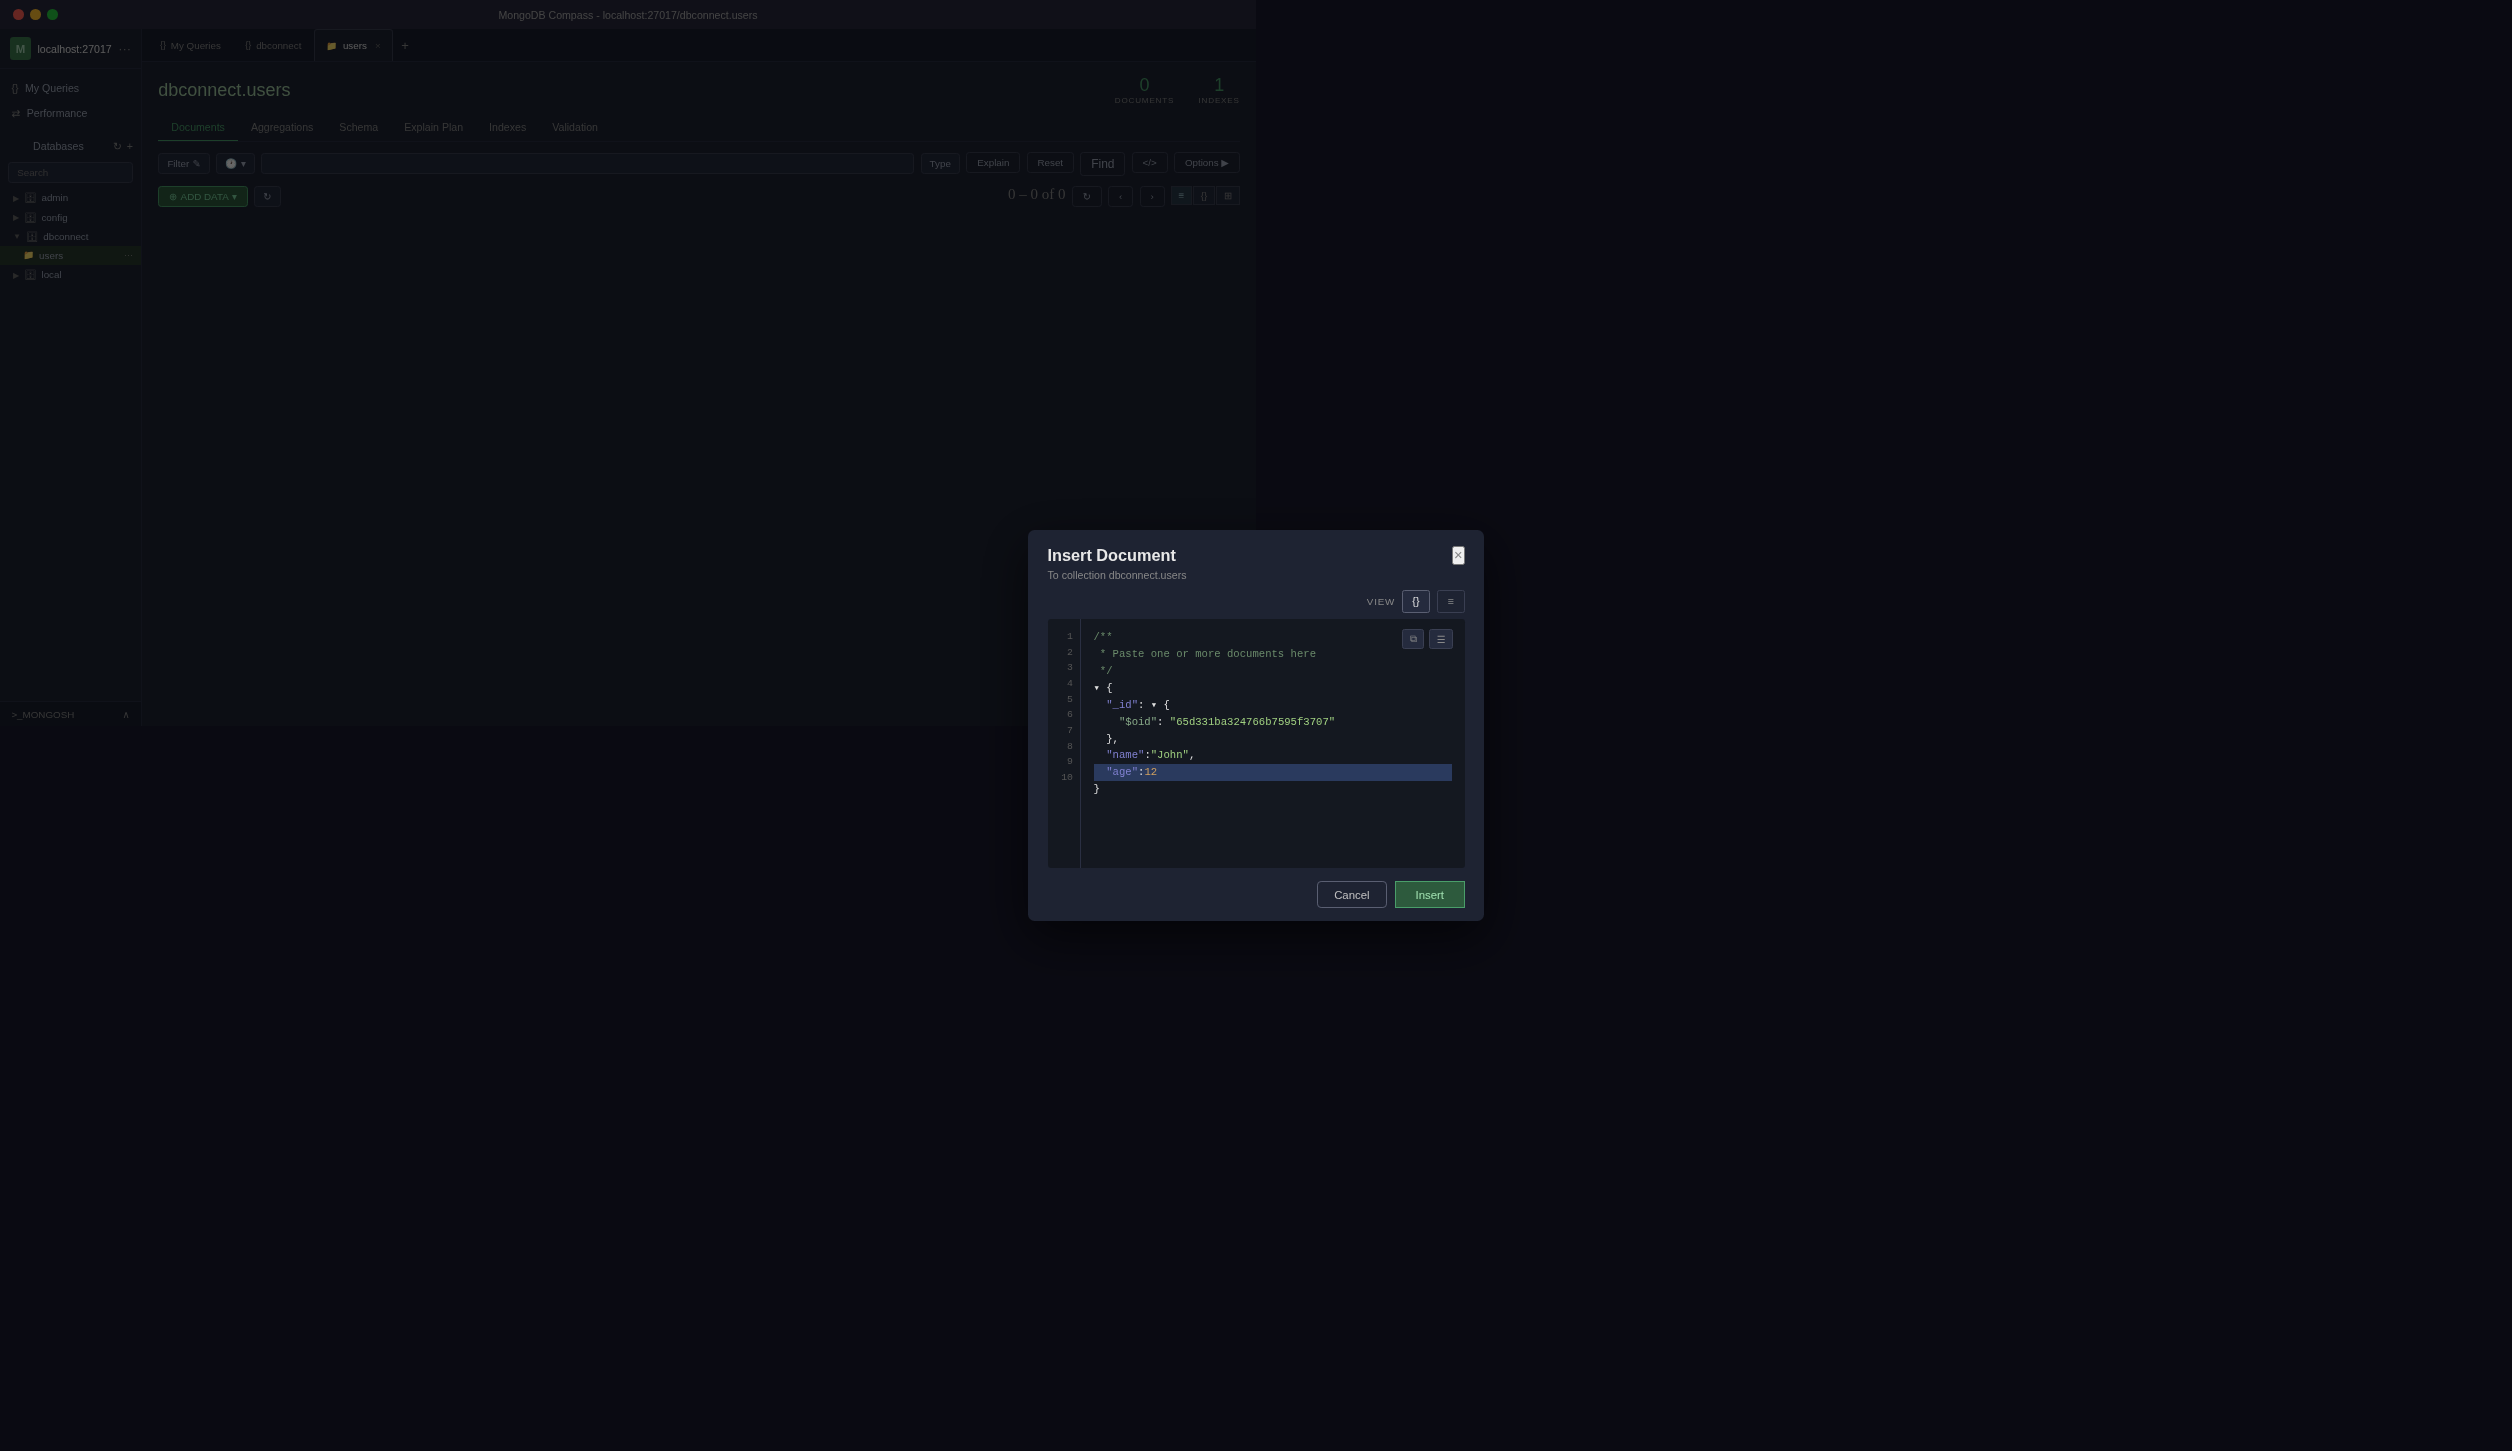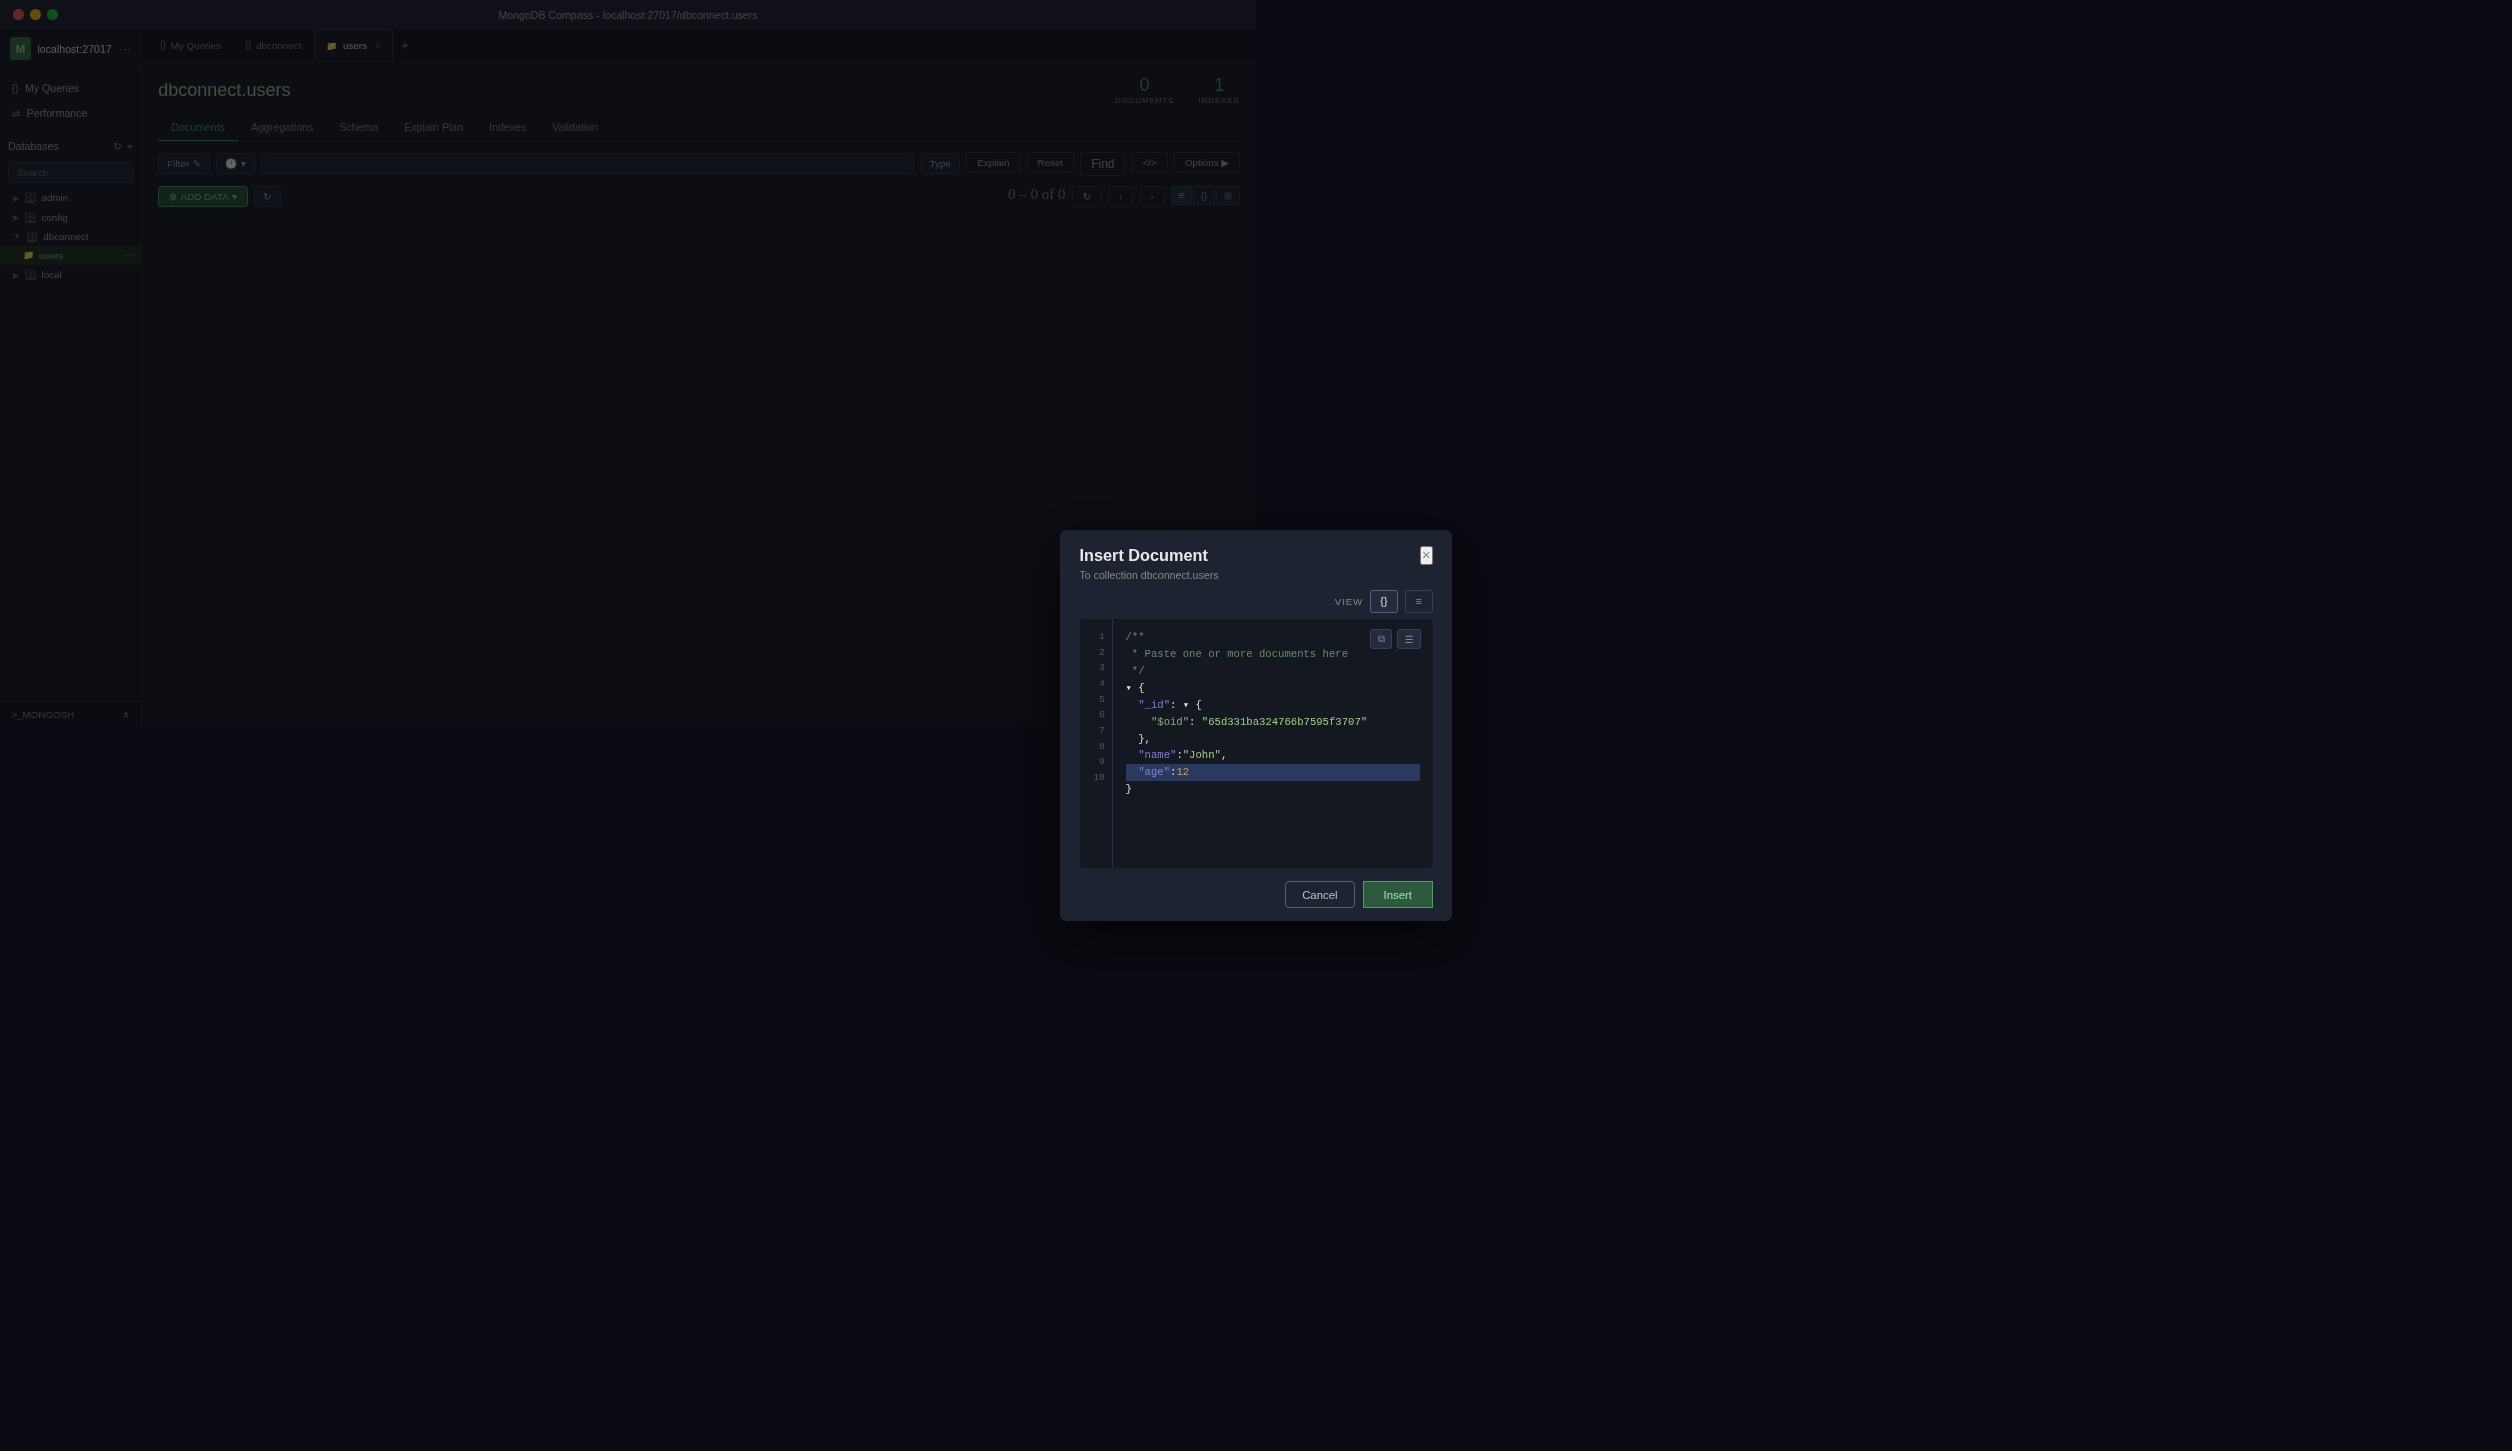--- a/index.html
+++ b/index.html
@@ -112,20 +112,21 @@
       padding: 4.9px 8.1px;
       color: #a0a8b8;
       font-size: 10.6px;
       cursor: pointer;
       justify-content: space-between;
     }
     .sidebar-section-header-left {
       display: flex;
       align-items: center;
       gap: 4.9px;
+      margin-left: 25px;
     }
     .sidebar-section-actions {
       display: flex;
       gap: 4.9px;
       color: #888;
     }
 
     .search-box {
       margin: 4.9px 8.1px;
       background: #252b3e;
@@ -367,21 +368,21 @@
       display: flex;
       align-items: center;
       justify-content: center;
       z-index: 100;
     }
 
     
     .modal {
       background: #1e2332;
       border-radius: 6.5px;
-      width: 392px;
+      width: 456px;
       min-height: 391px;
       display: flex;
       flex-direction: column;
       box-shadow: 0 16.3px 49px rgba(0,0,0,0.6);
       position: relative;
     }
     .modal-header {
       padding: 16.3px 19.5px 9.8px;
       display: flex;
       justify-content: space-between;

